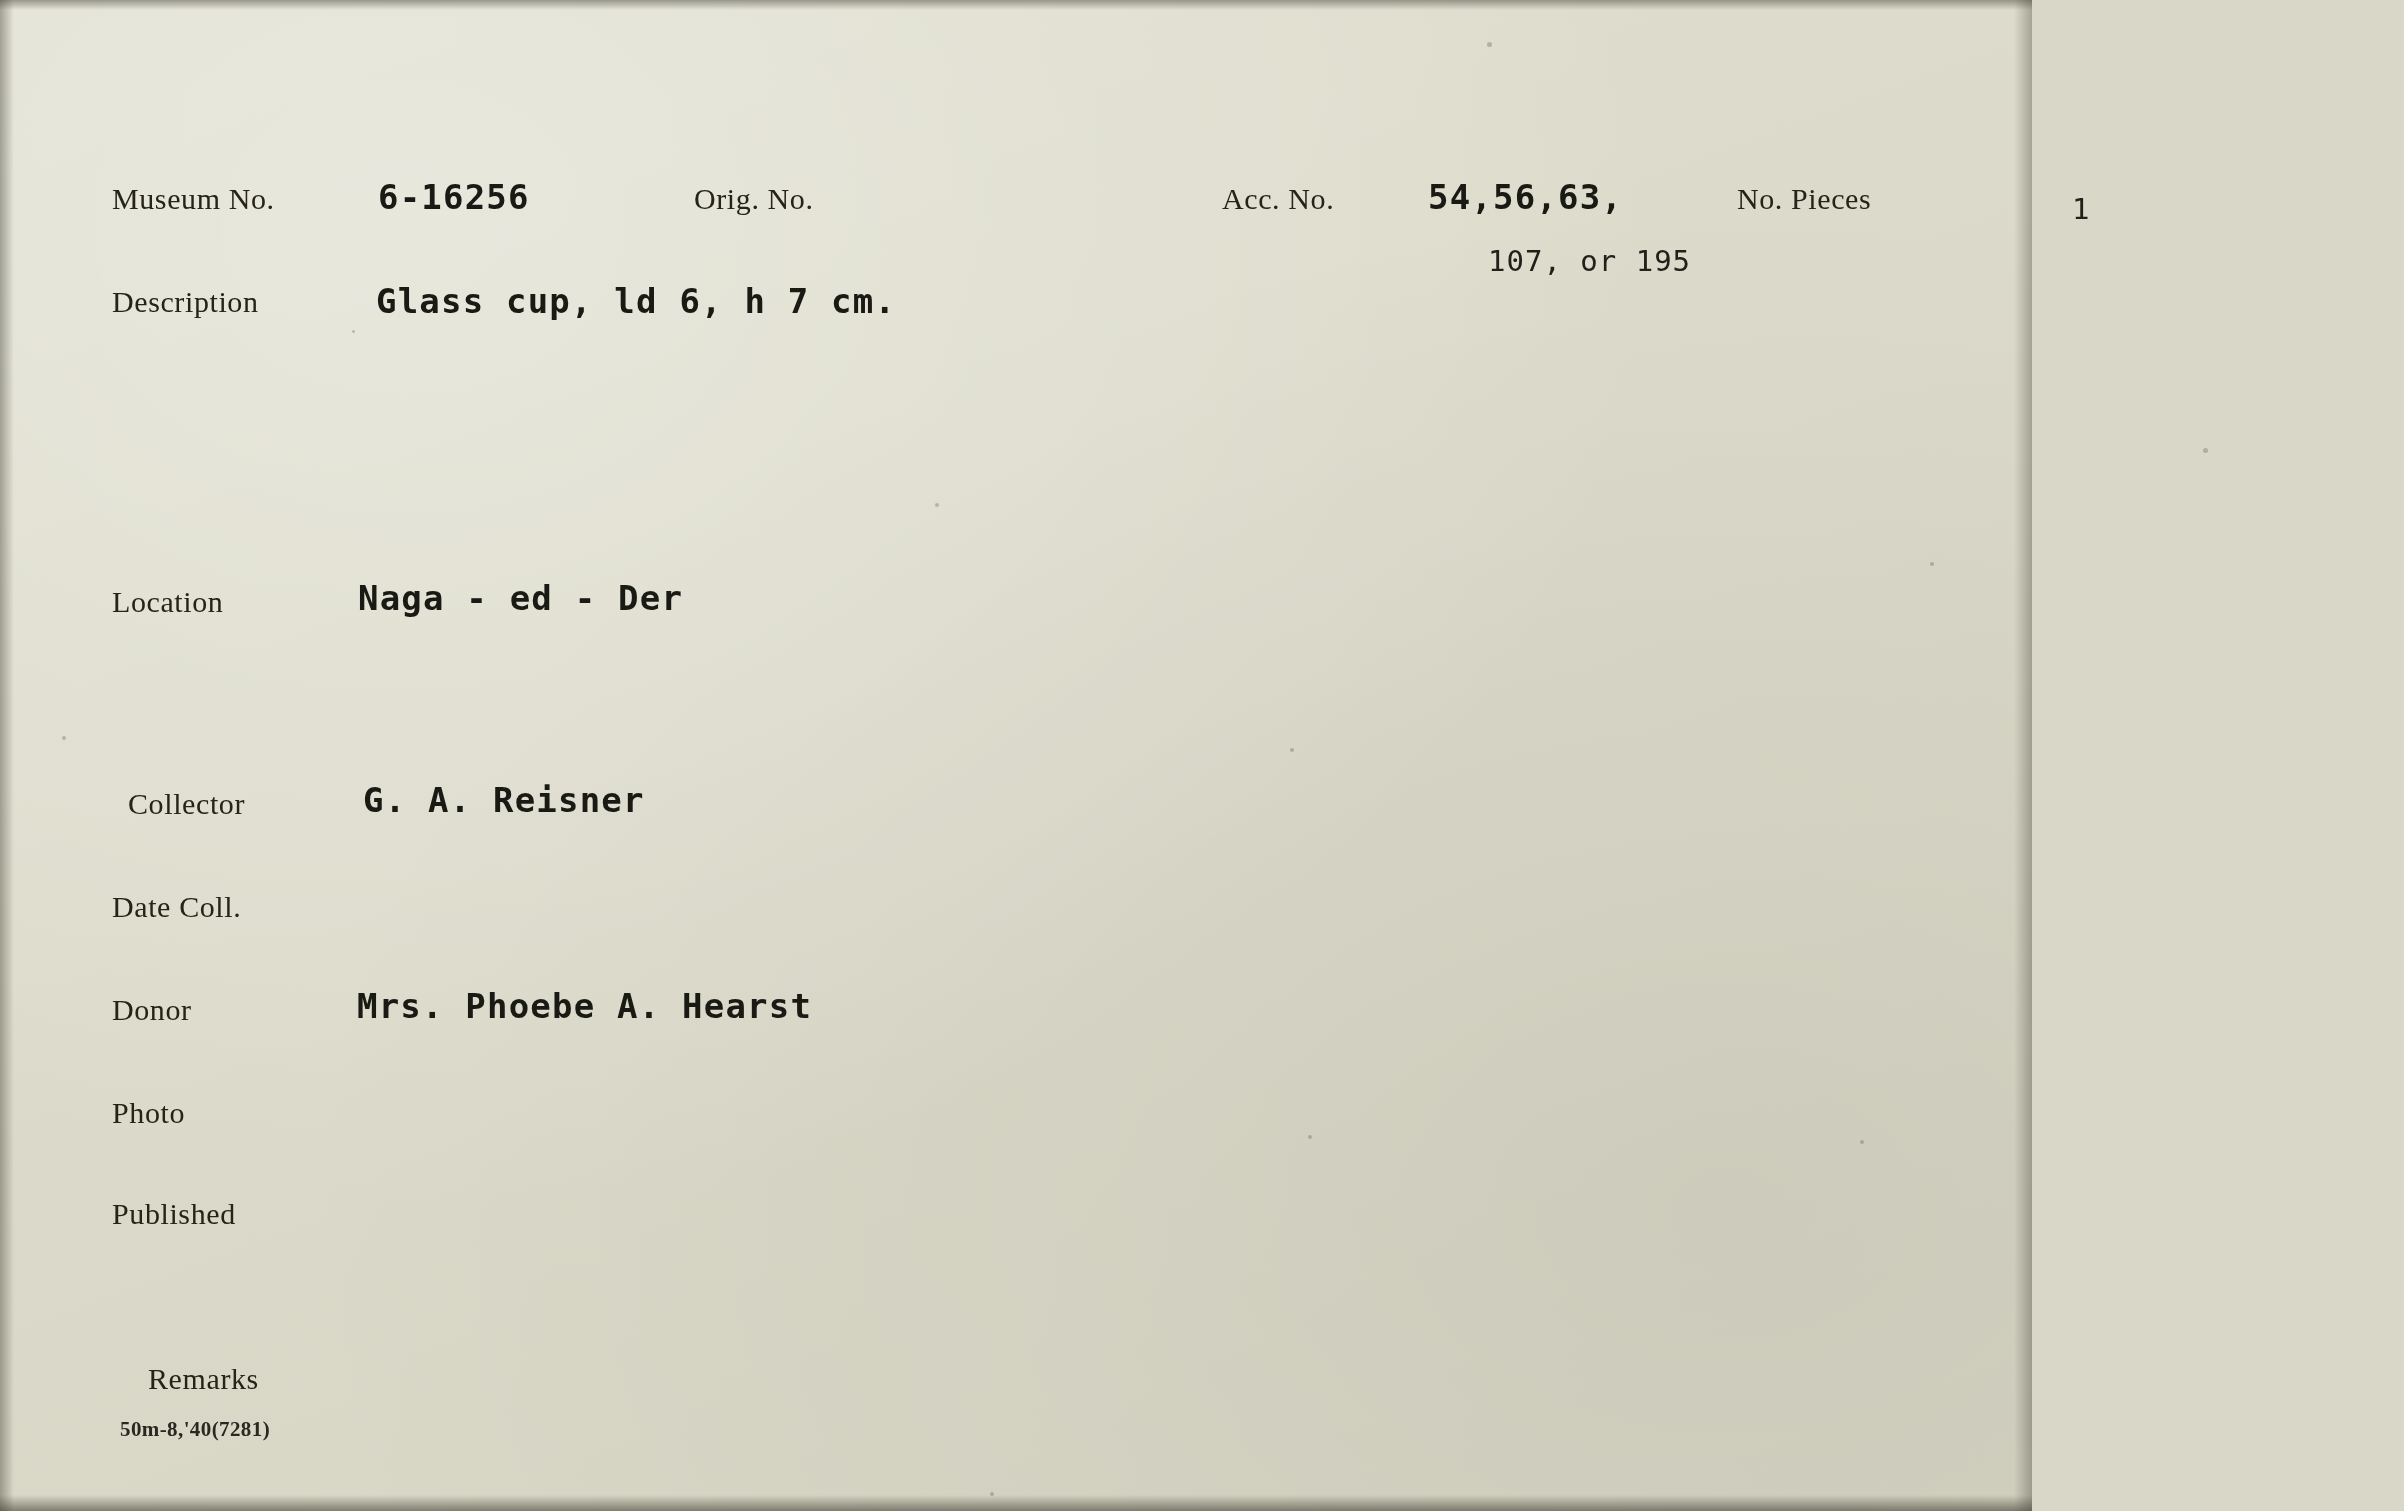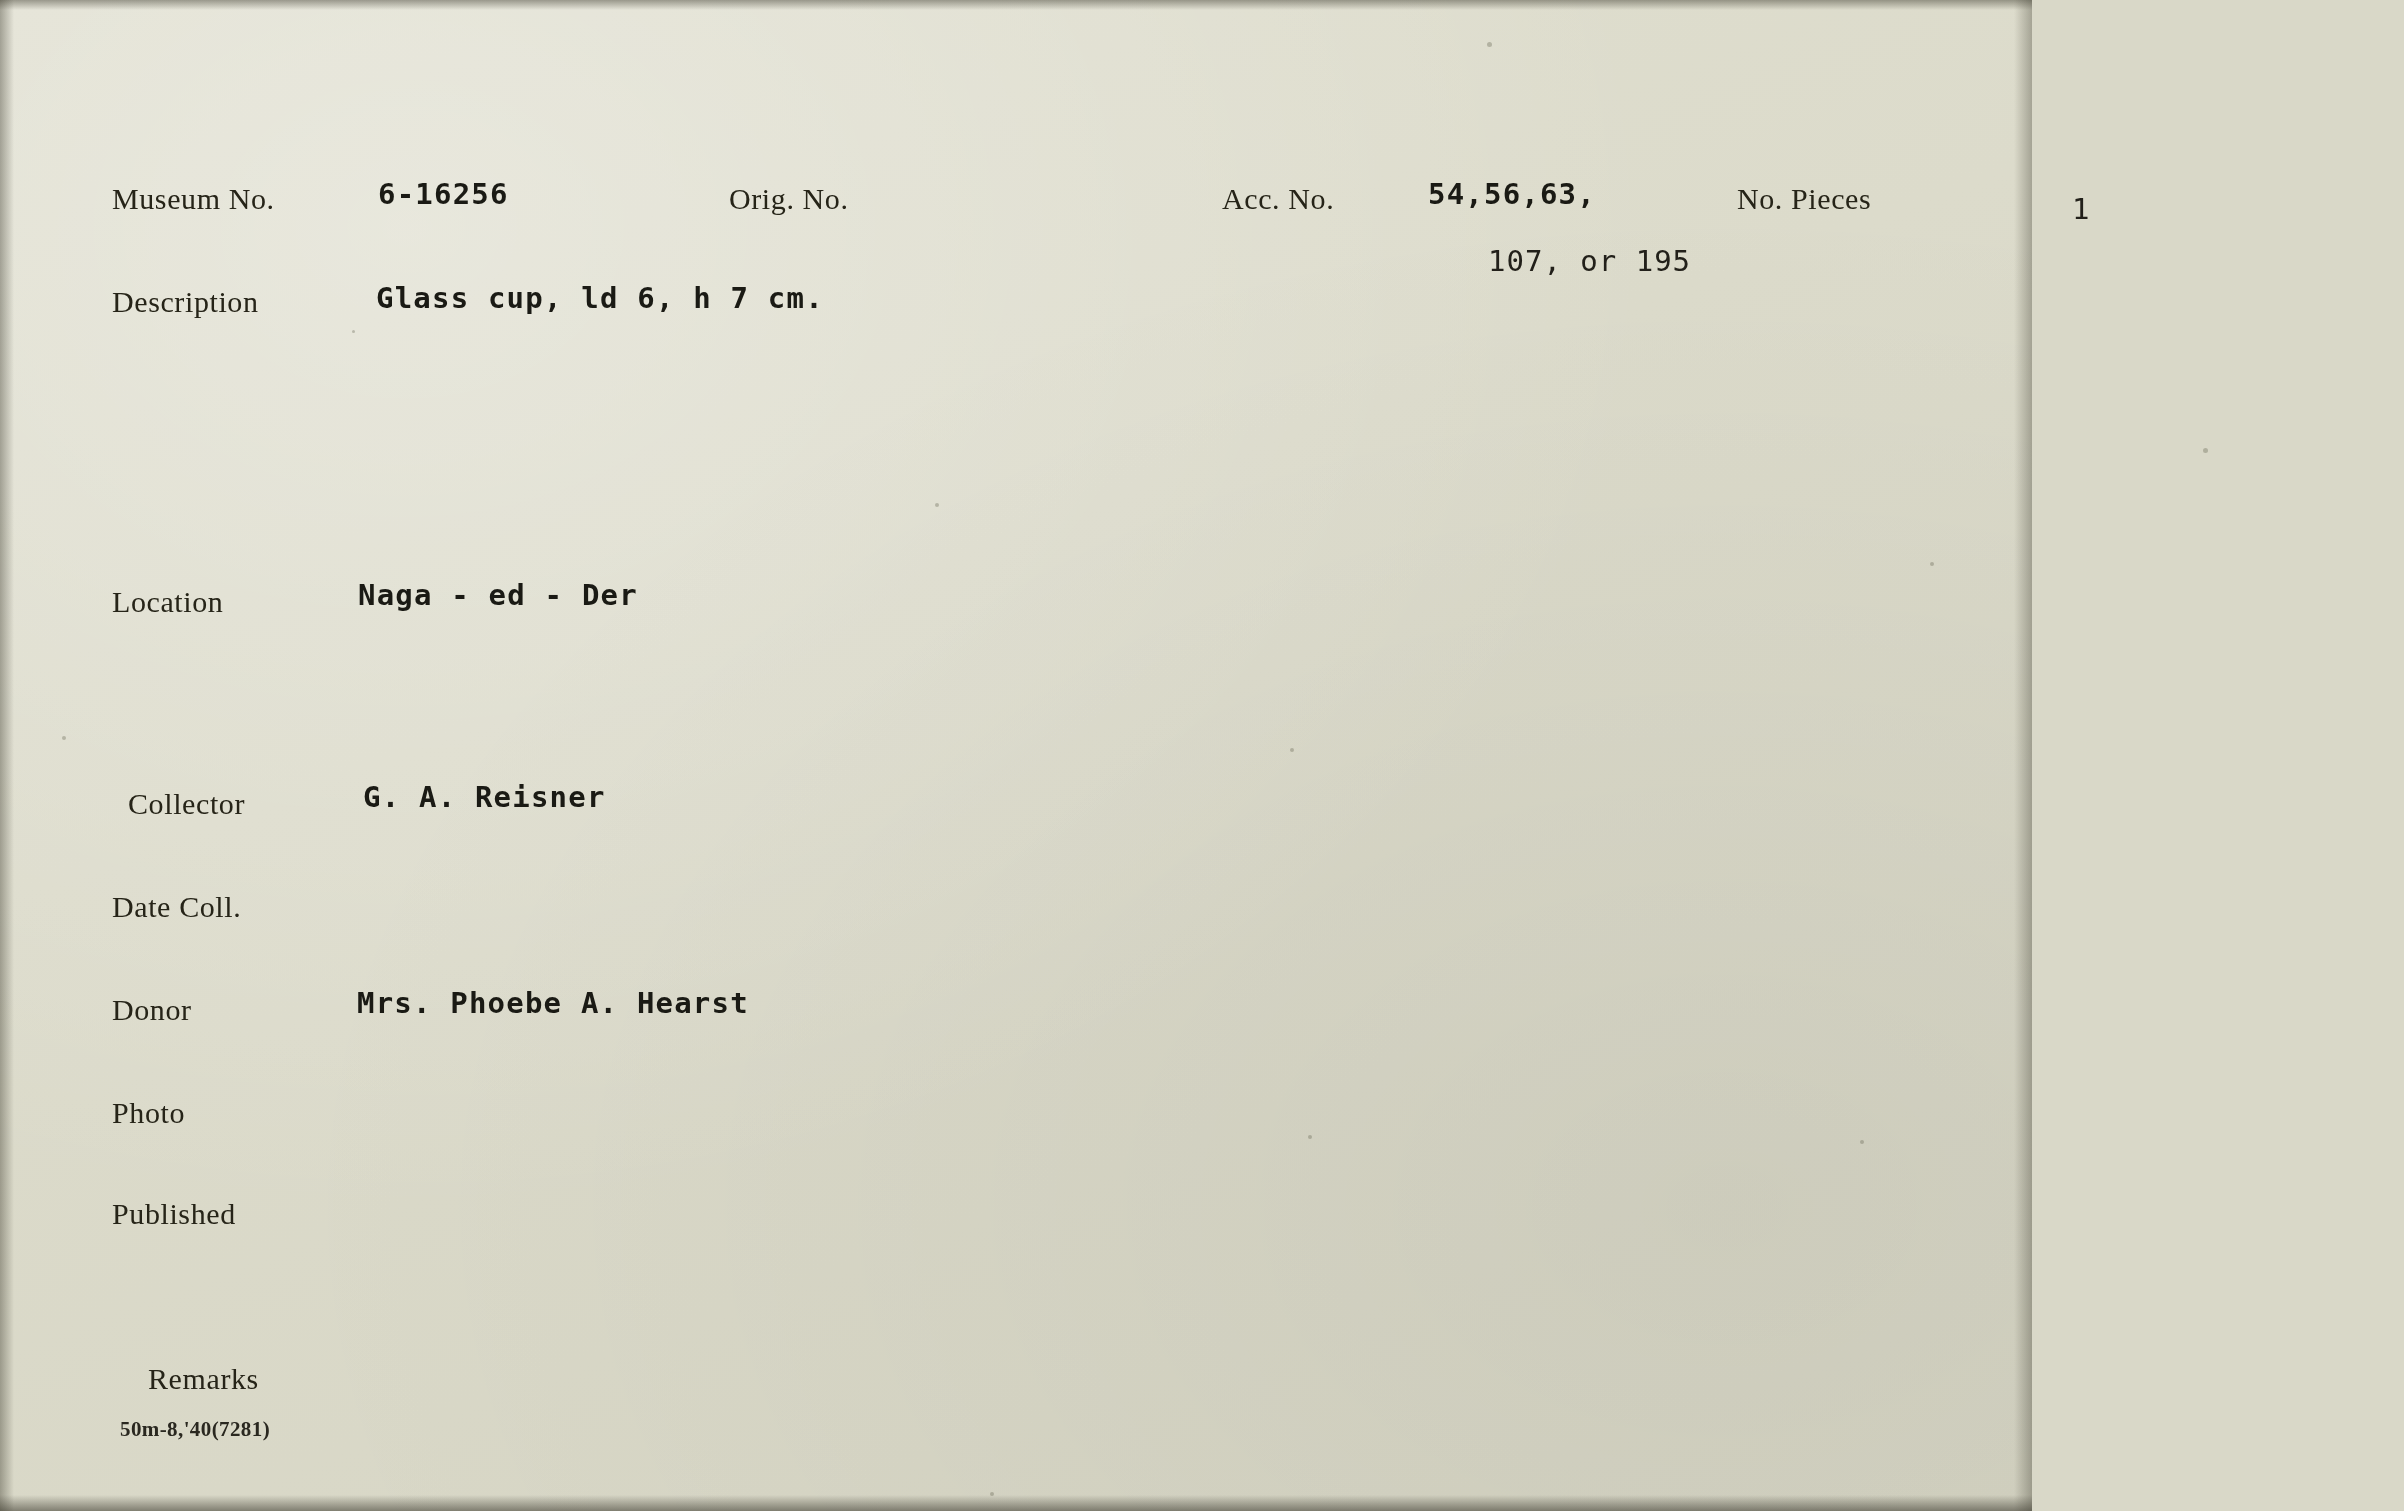--- a/index.html
+++ b/index.html
@@ -55,21 +55,21 @@
     font-family: "Liberation Serif", serif;
     font-size: 30px;
     color: #262418;
     letter-spacing: 0.6px;
     white-space: nowrap;
   }
 
   .typed {
     position: absolute;
     font-family: "DejaVu Sans Mono", monospace;
-    font-size: 29px;
+    font-size: 34px;
     font-weight: bold;
     color: #1a1a14;
     letter-spacing: 1.2px;
     white-space: nowrap;
     text-align: right;
   }
 
   .typed-thin {
     position: absolute;
     font-family: "DejaVu Sans Mono", monospace;
@@ -85,21 +85,21 @@
     font-weight: bold;
     font-size: 21px;
     color: #2a2820;
     letter-spacing: 0.4px;
     white-space: nowrap;
   }
 
   
   #lbl-museum   { left: 112px; top: 182px; }
   #val-museum   { left: 378px; top: 177px; }
-  #lbl-orig     { left: 694px; top: 182px; margin-left: 35px; }
+  #lbl-orig     { left: 694px; top: 182px; }
   #lbl-acc      { left: 1222px; top: 182px; }
   #val-acc1     { left: 1428px; top: 177px; }
   #val-acc2     { left: 1455px; top: 244px; margin-left: 33px; }
   #lbl-pieces   { left: 1737px; top: 182px; }
   #val-pieces   { left: 2072px; top: 192px; }
 
   #lbl-desc     { left: 112px; top: 285px; }
   #val-desc     { left: 376px; top: 281px; }
 
   #lbl-location { left: 112px; top: 585px; }

